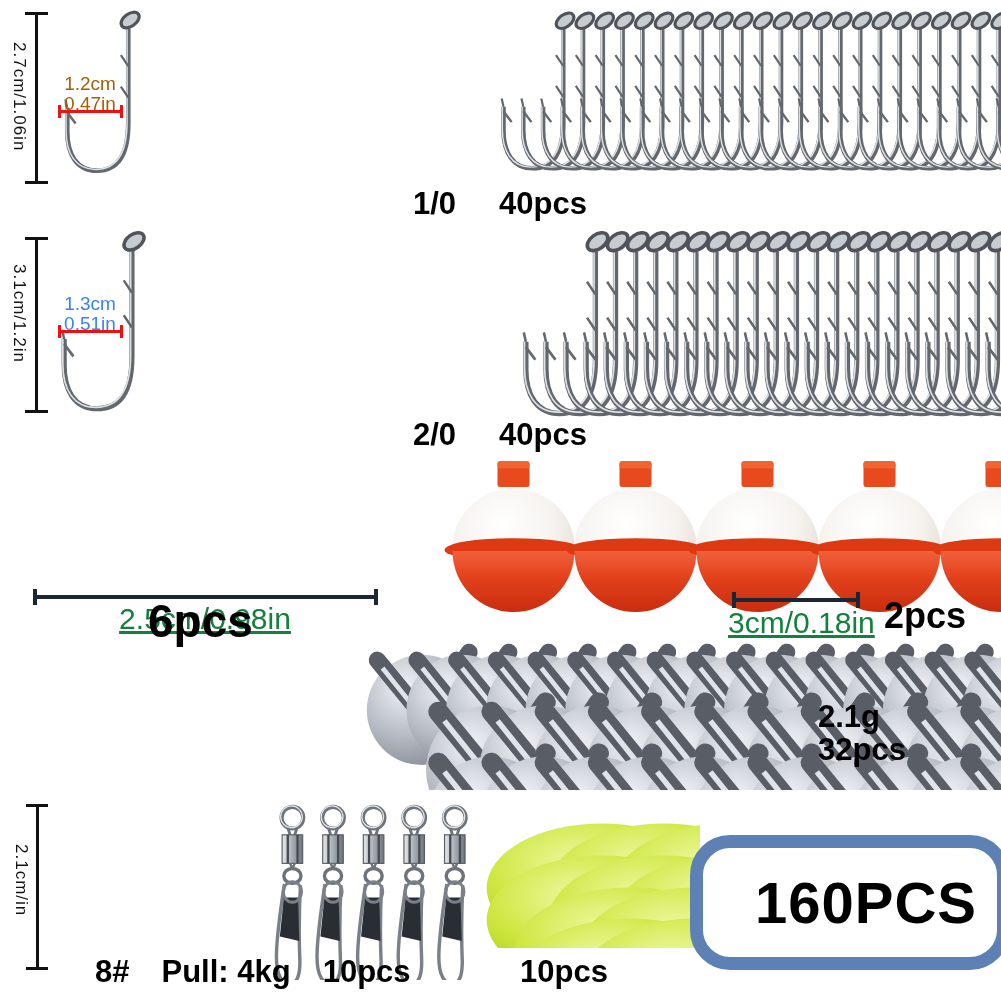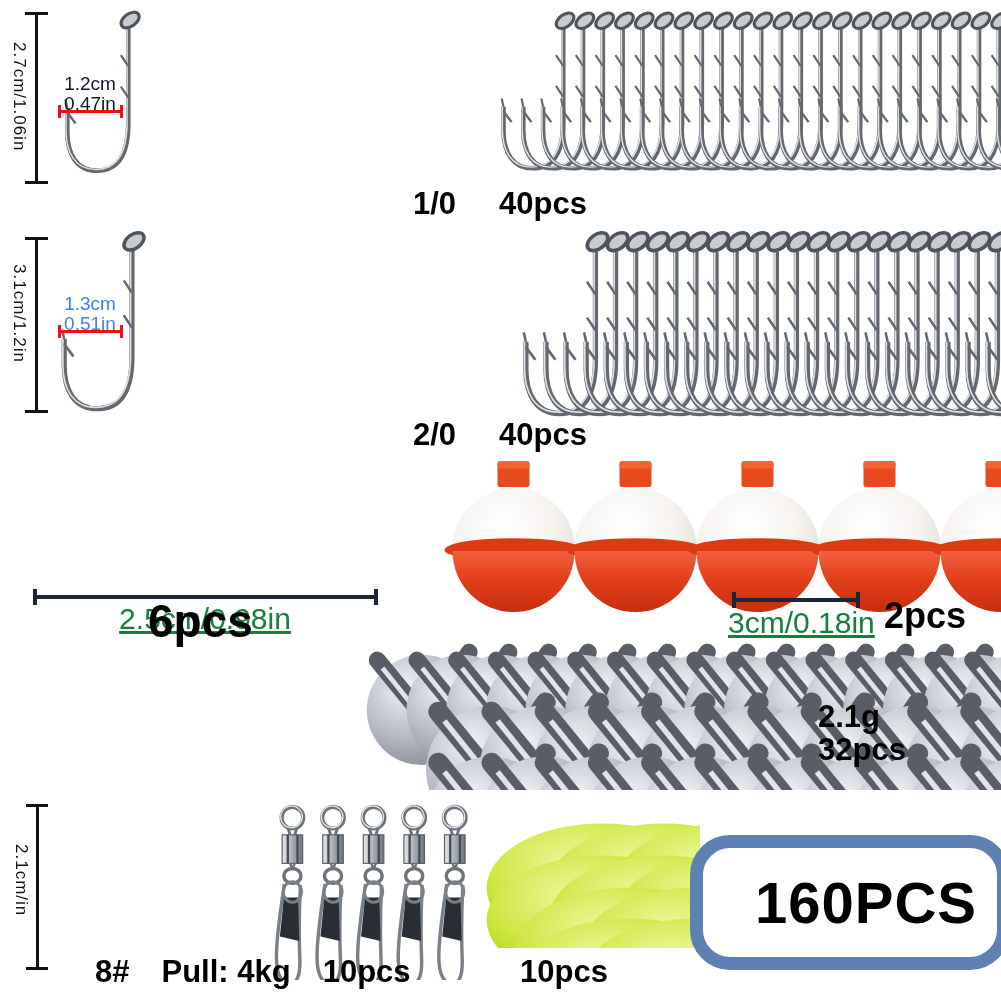--- a/index.html
+++ b/index.html
@@ -145,21 +145,21 @@
       <use href="#hook" xlink:href="#hook" transform="translate(732.6,4) scale(0.92)"></use>
       <use href="#hook" xlink:href="#hook" transform="translate(752.4,4) scale(0.92)"></use>
       <use href="#hook" xlink:href="#hook" transform="translate(772.2,4) scale(0.92)"></use>
     </svg>
 
   <div class="vline" style="left:35px;top:12px;height:172px"></div>
   <div class="hcap" style="left:25px;top:12px;width:23px"></div>
   <div class="hcap" style="left:25px;top:181px;width:23px"></div>
   <div class="vlabel" style="left:9px;top:42px">2.7cm/1.06in</div>
 
-  <div class="redlbl" style="left: 55px; top: 74px; width: 70px; color: #0f172a;">
+  <div class="redlbl" style="left: 55px; top: 74px; width: 70px; color: #a16207;">
     <div>1.2cm</div>
     <div>0.47in</div>
   </div>
   <div class="redline" style="left: 58px; top: 110px; width: 65px; background: rgb(238, 17, 17);"></div>
   <div class="redcap" style="left: 58px; top: 105px; background: rgb(238, 17, 17);"></div>
   <div class="redcap" style="left: 120px; top: 105px; background: rgb(238, 17, 17);"></div>
 
   <div class="hooklbl" style="left:330px;top:186px;width:340px">
     <span>1/0</span>
     <span>40pcs</span>

